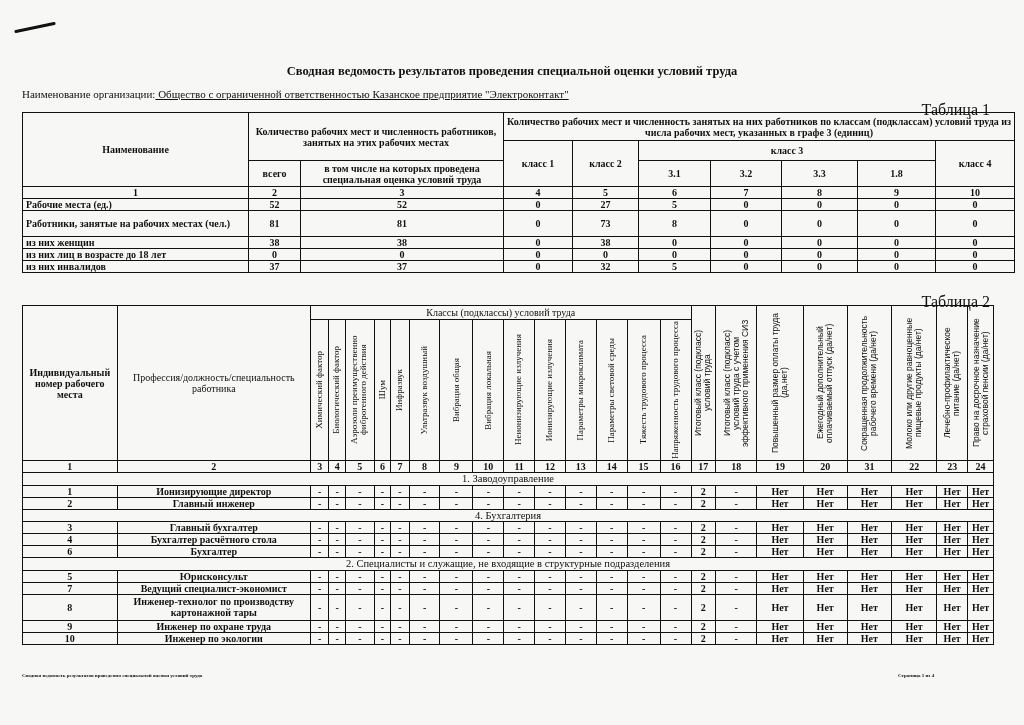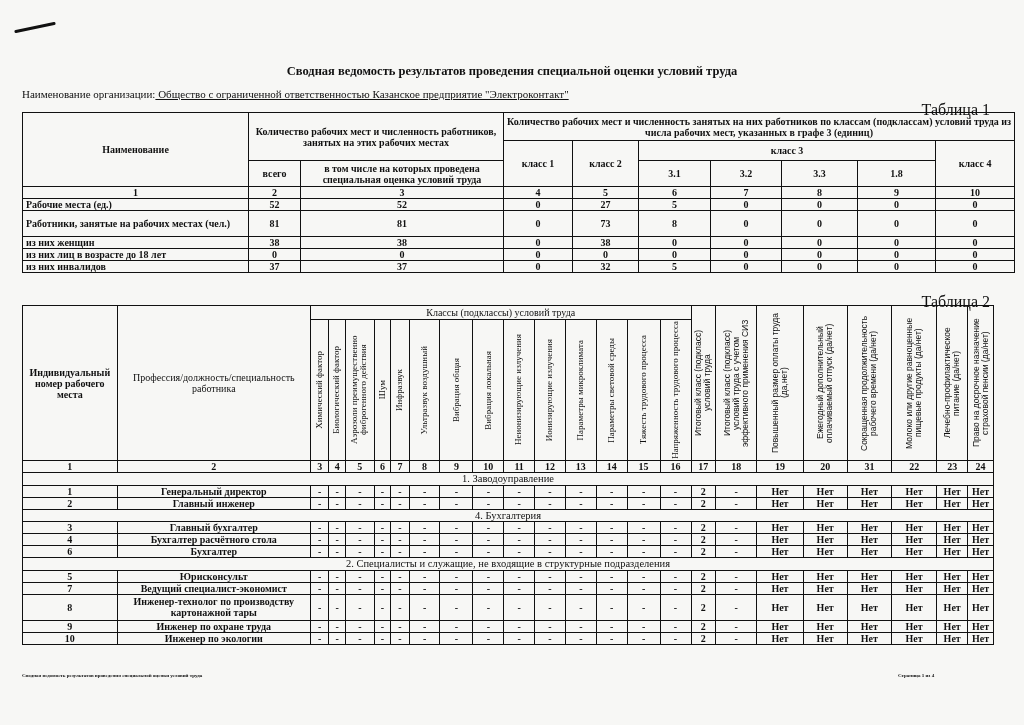--- a/index.html
+++ b/index.html
@@ -282,21 +282,21 @@
         <td>23</td>
         <td>24</td>
       </tr>
   </tbody>
     <tbody id="t2-body">
       <tr class="section-row" style="height: 12px;">
         <td colspan="24">1. Заводоуправление</td>
       </tr>
       <tr style="height: 12px;">
         <td>1</td>
-        <td>Генеральный директор</td>
+        <td>Ионизирующие директор</td>
         <td>-</td>
         <td>-</td>
         <td>-</td>
         <td>-</td>
         <td>-</td>
         <td>-</td>
         <td>-</td>
         <td>-</td>
         <td>-</td>
         <td>-</td>

